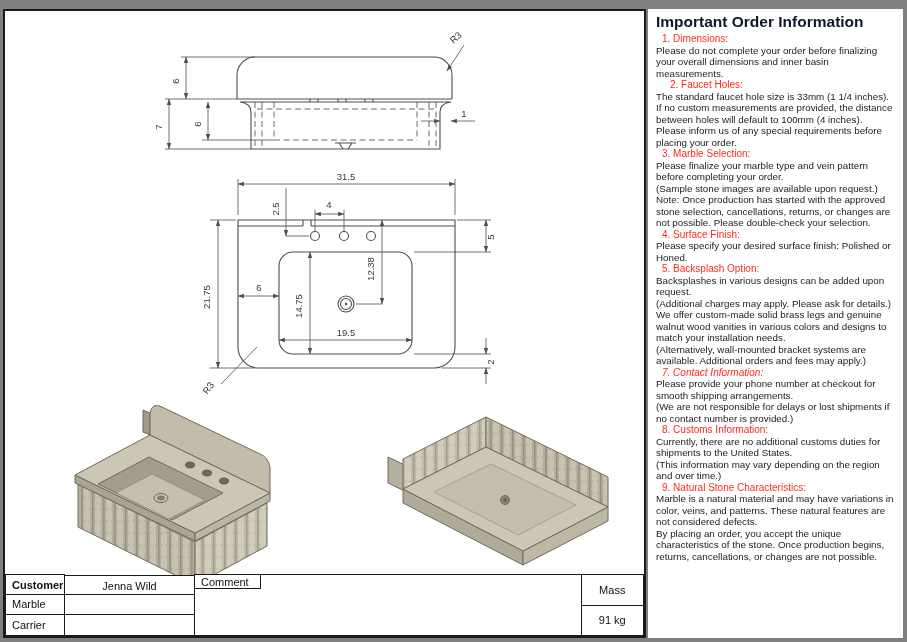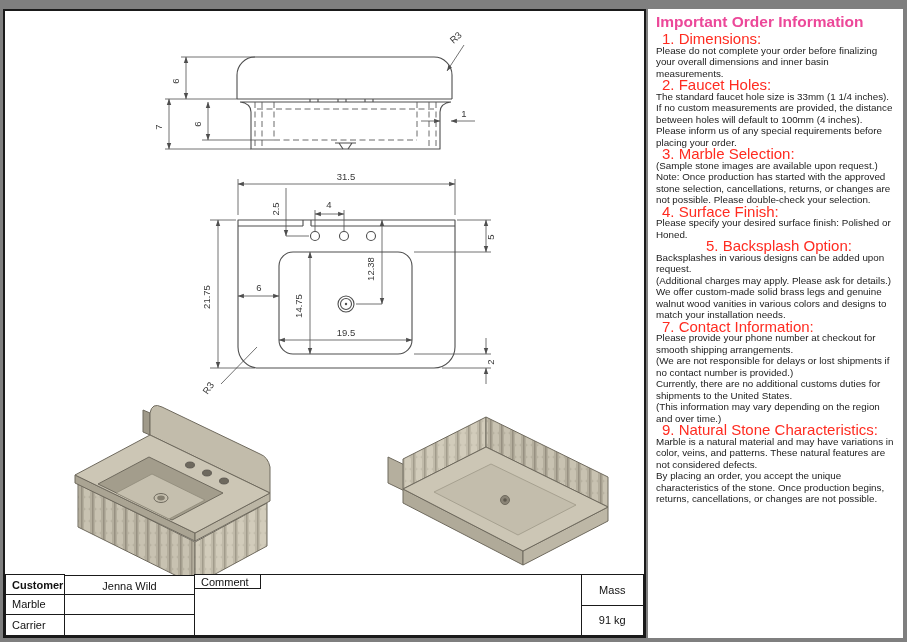--- a/index.html
+++ b/index.html
@@ -18,21 +18,21 @@
   
   .tb{position:absolute;left:0;right:0;bottom:0;height:62px;font-size:11px;color:#111;}
   .cell{position:absolute;border:1.6px solid #1a1a1a;background:#fff;box-sizing:border-box;
         display:flex;align-items:center;}
   .lab{padding-left:6px;text-align:right;}
   .ctr{justify-content:center;}
   
   .panel{position:absolute;left:648px;top:9px;width:255px;height:629px;background:#ffffff;
          padding:2px 7px 0 8px;box-sizing:border-box;}
   .panel h1{margin:2px 0 3px 0;font-size:15.5px;line-height:17px;font-weight:bold;}
-  .sec-h{font-size:15px;line-height:11.5px;padding-left:6px;font-style:normal;}
+  .sec-h{font-size:10px;line-height:11.5px;padding-left:6px;font-style:normal;}
   .panel p{margin:0;font-size:9.8px;line-height:11.5px;color:#1c1c1c;}
 </style>
 </head>
 <body>
 
 <div class="stage">
 
   <div class="sheet">
 
     <svg class="ortho" width="639" height="625" viewBox="0 0 639 625">
@@ -177,55 +177,58 @@
       <div class="cell lab" style="left:0;top:39.5px;width:60px;height:22.5px;">Carrier</div>
       <div class="cell ctr" style="left:58.5px;top:39.5px;width:132px;height:22.5px;"></div>
       <div class="cell" style="left:189px;top:0;width:388px;height:62px;"></div>
       <div class="cell lab" style="left:189px;top:0;width:67px;height:15px;">Comment</div>
       <div class="cell ctr" style="left:575.5px;top:0;width:63.5px;height:32px;">Mass</div>
       <div class="cell ctr" style="left:575.5px;top:30.5px;width:63.5px;height:31.5px;">91 kg</div>
     </div>
   </div>
 
   <div class="panel">
-    <h1 style="color:#ec4899;">Important Order Information</h1>
+    <h1 style="color:#0f172a;">Important Order Information</h1>
 
     <div class="sec">
       <div class="sec-h" style="color:#ff2b20;">1. Dimensions:</div>
       <p>Please do not complete your order before finalizing your overall dimensions and inner basin measurements.</p>
     </div>
     <div class="sec">
-      <div class="sec-h" style="color:#ff2b20;">2. Faucet Holes:</div>
+      <div class="sec-h" style="color:#ff2b20;margin-left:8px;">2. Faucet Holes:</div>
       <p>The standard faucet hole size is 33mm (1 1/4 inches).</p>
       <p>If no custom measurements are provided, the distance between holes will default to 100mm (4 inches).</p>
       <p>Please inform us of any special requirements before placing your order.</p>
     </div>
     <div class="sec">
       <div class="sec-h" style="color:#ff2b20;">3. Marble Selection:</div>
+      <p>Please finalize your marble type and vein pattern before completing your order.</p>
       <p>(Sample stone images are available upon request.)</p>
       <p>Note: Once production has started with the approved stone selection, cancellations, returns, or changes are not possible. Please double-check your selection.</p>
     </div>
     <div class="sec">
       <div class="sec-h" style="color:#ff2b20;">4. Surface Finish:</div>
       <p>Please specify your desired surface finish: Polished or Honed.</p>
     </div>
     <div class="sec">
-      <div class="sec-h" style="color:#ff2b20;text-align:center;">5. Backsplash Option:</div>
+      <div class="sec-h" style="color:#ff2b20;">5. Backsplash Option:</div>
       <p>Backsplashes in various designs can be added upon request.</p>
       <p>(Additional charges may apply. Please ask for details.)</p>
     </div>
     <div class="sec">
       <p>We offer custom-made solid brass legs and genuine walnut wood vanities in various colors and designs to match your installation needs.</p>
-    </div>
-    <div class="sec">
-      <div class="sec-h" style="color:#ff2b20;">7. Contact Information:</div>
+      <p>(Alternatively, wall-mounted bracket systems are available. Additional orders and fees may apply.)</p>
+    </div>
+    <div class="sec">
+      <div class="sec-h" style="color:#ff2b20;font-style:italic;">7. Contact Information:</div>
       <p>Please provide your phone number at checkout for smooth shipping arrangements.</p>
       <p>(We are not responsible for delays or lost shipments if no contact number is provided.)</p>
     </div>
     <div class="sec">
+      <div class="sec-h" style="color:#ff2b20;">8. Customs Information:</div>
       <p>Currently, there are no additional customs duties for shipments to the United States.</p>
       <p>(This information may vary depending on the region and over time.)</p>
     </div>
     <div class="sec">
       <div class="sec-h" style="color:#ff2b20;">9. Natural Stone Characteristics:</div>
       <p>Marble is a natural material and may have variations in color, veins, and patterns. These natural features are not considered defects.</p>
       <p>By placing an order, you accept the unique characteristics of the stone. Once production begins, returns, cancellations, or changes are not possible.</p>
     </div>
   </div>
 </div>

